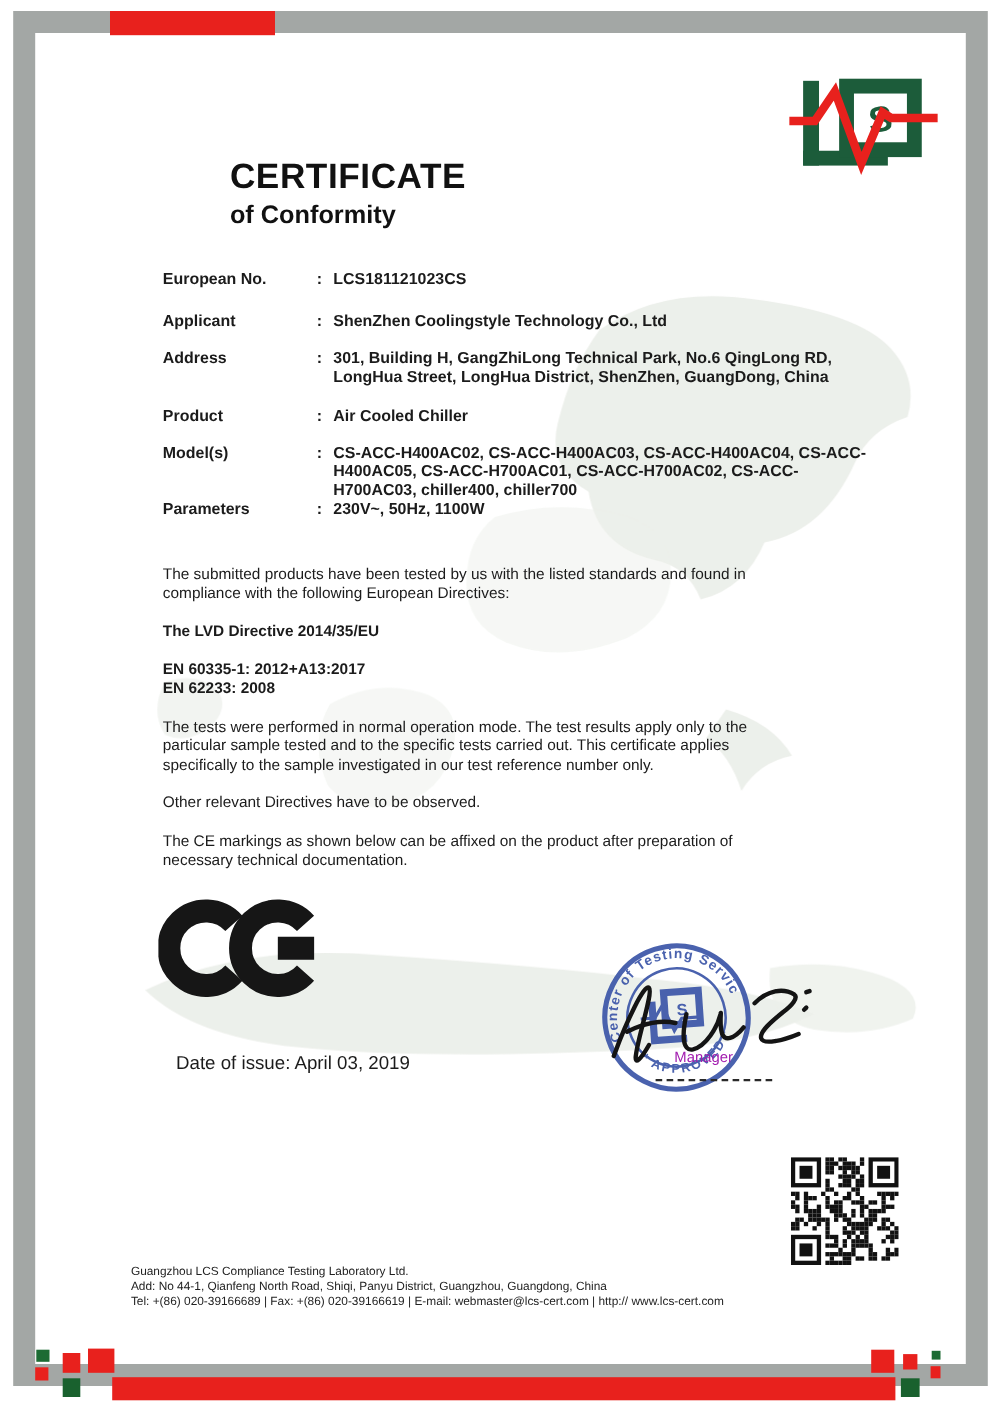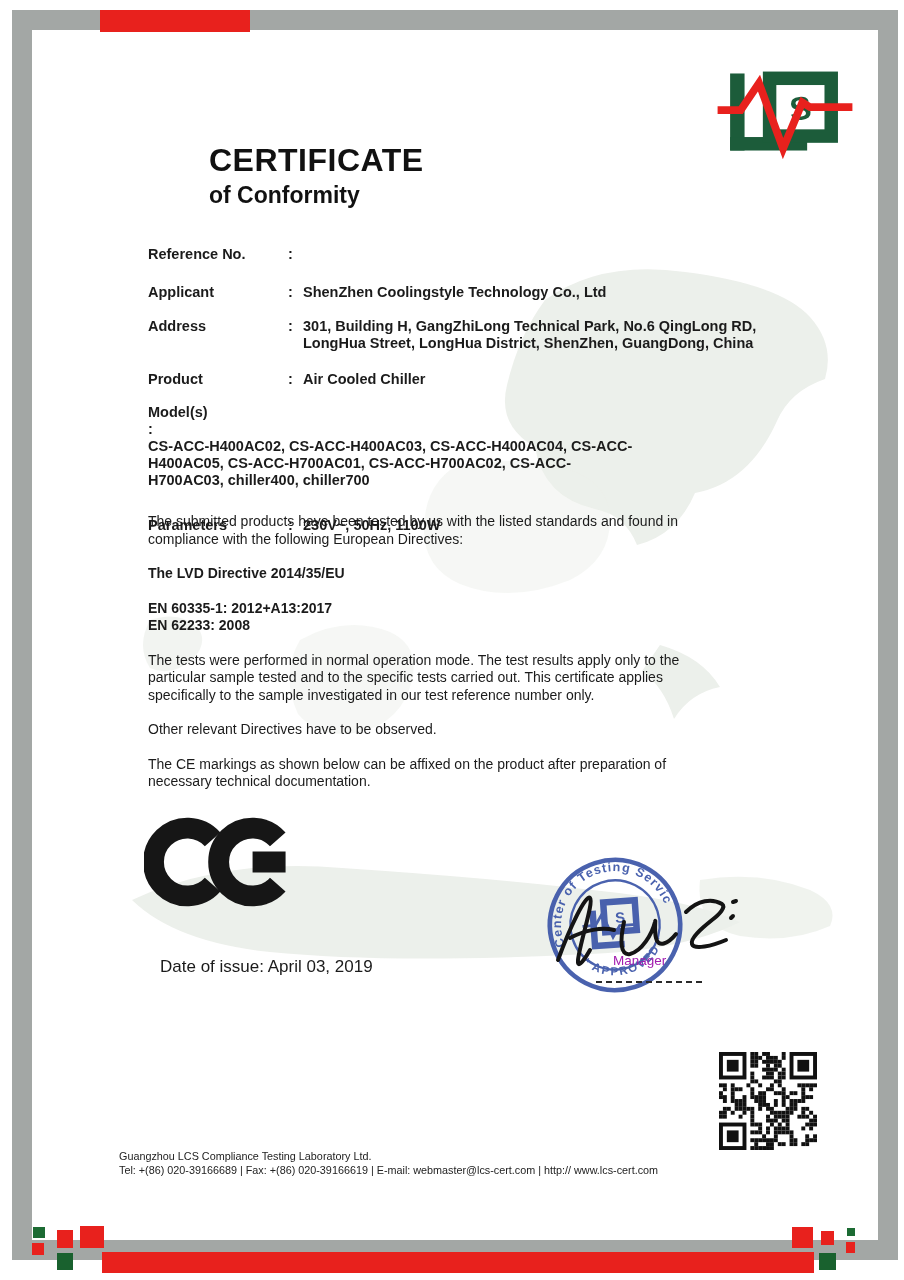--- a/index.html
+++ b/index.html
@@ -26,21 +26,21 @@
   
   .fields{position:absolute;left:148px;top:246px;width:655px;}
   .frow{display:flex;align-items:flex-start;font-size:14.5px;font-weight:bold;line-height:17px;}
   .flabel{width:140px;flex:none;}
   .fcolon{width:15px;flex:none;}
   .fvalue{width:495px;}
   .frow.r0{margin-bottom:21px;}
   .frow.r1{margin-bottom:17px;}
   .frow.r2{margin-bottom:19px;}
   .frow.r3{margin-bottom:16px;}
-  .frow.r4{margin-bottom:28px;flex-direction:column;}
+  .frow.r4{}
 
   
   .paras{position:absolute;left:148px;top:513px;width:580px;font-size:14px;line-height:17.5px;}
   .paras p{margin:0 0 17px 0;}
   .paras .bold{font-weight:bold;}
   .paras .tight{margin-bottom:0;}
 
   
   .ce{position:absolute;left:144px;top:810px;width:152px;height:104px;}
 
@@ -104,22 +104,23 @@
     <path d="M0,52 H24 L43,24 L68,92 L88,44 L96,49 H140" stroke="#e8211d" stroke-width="8" fill="none"></path>
   </svg>
 
   <div class="title">
     <div class="title-main">CERTIFICATE</div>
     <div class="title-sub">of Conformity</div>
   </div>
 
   <div class="fields">
     <div class="frow r0">
-      <span class="flabel">Reference No.</span>
-      <span class="fcolon">:</span>
+      <span class="flabel">European No.</span>
+      <span class="fcolon">:</span>
+      <span class="fvalue">LCS181121023CS</span>
     </div>
     <div class="frow r1">
       <span class="flabel">Applicant</span>
       <span class="fcolon">:</span>
       <span class="fvalue">ShenZhen Coolingstyle Technology Co., Ltd</span>
     </div>
     <div class="frow r2">
       <span class="flabel">Address</span>
       <span class="fcolon">:</span>
       <span class="fvalue">301, Building H, GangZhiLong Technical Park, No.6 QingLong RD, LongHua Street, LongHua District, ShenZhen, GuangDong, China</span>
@@ -425,16 +426,17 @@
       <rect x="72" y="0" width="28" height="28" fill="#111"></rect>
       <rect x="76" y="4" width="20" height="20" fill="#fff"></rect>
       <rect x="80" y="8" width="12" height="12" fill="#111"></rect>
       <rect x="0" y="72" width="28" height="28" fill="#111"></rect>
       <rect x="4" y="76" width="20" height="20" fill="#fff"></rect>
       <rect x="8" y="80" width="12" height="12" fill="#111"></rect>
     </svg>
 
   <div class="footer">
     <div>Guangzhou LCS Compliance Testing Laboratory Ltd.</div>
+    <div>Add: No 44-1, Qianfeng North Road, Shiqi, Panyu District, Guangzhou, Guangdong, China</div>
     <div>Tel: +(86) 020-39166689  |  Fax: +(86) 020-39166619  |  E-mail: webmaster@lcs-cert.com  |  http:// www.lcs-cert.com</div>
   </div>
 
 </div>
 
 </body></html>

